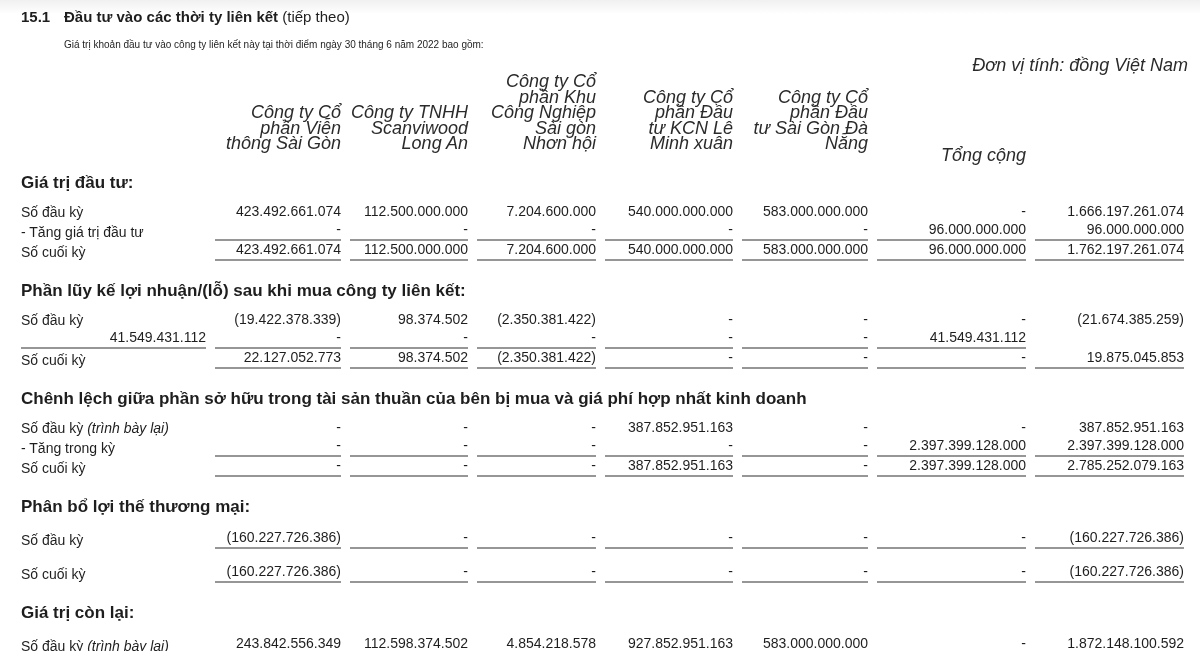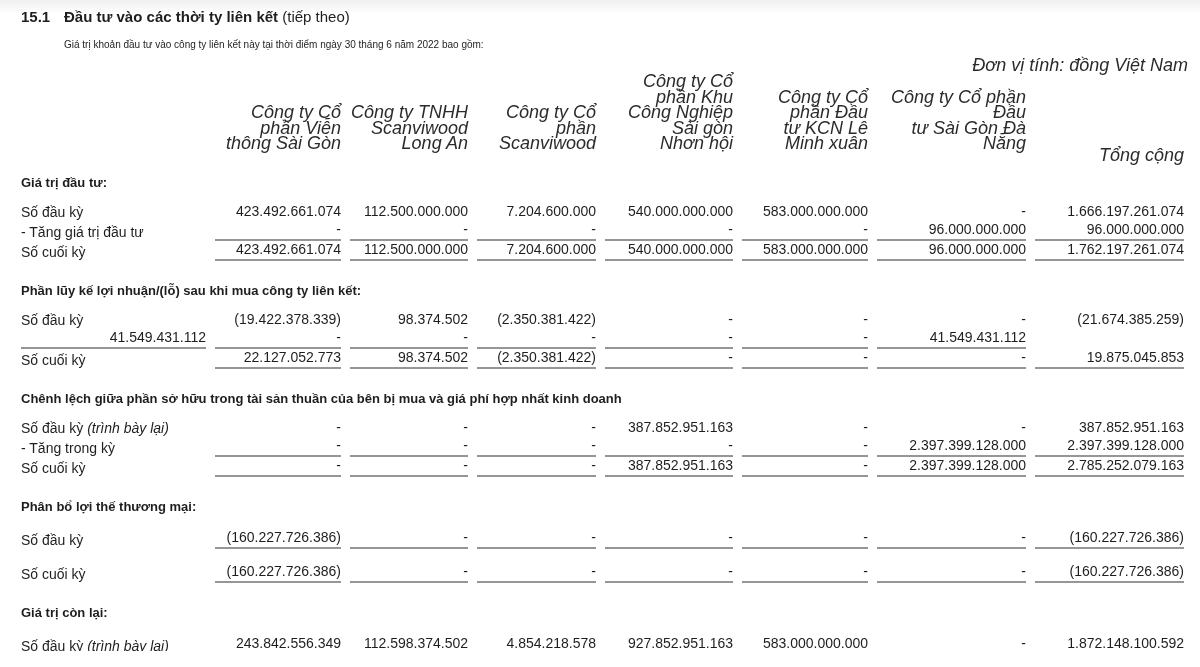--- a/index.html
+++ b/index.html
@@ -26,21 +26,21 @@
     align-items:end;
   }
   .cell{font-size:14px;line-height:17px;}
   .cell.val{text-align:right;padding-bottom:1px;}
   .grid-row.u .cell.val{border-bottom:2px solid #969696;}
   .header-row{margin-top:10px;min-height:54px;align-items:end;}
   .col-header{font-style:italic;font-size:18px;line-height:15.5px;color:#2b2b2b;border-bottom:none !important;}
   .col-header.total{position:relative;top:12px;}
   .section{margin-top:21px;}
   .section:first-of-type{margin-top:8px;}
-  .section-heading{font-weight:bold;font-size:13px;line-height:17px;margin-bottom:12px;}
+  .section-heading{font-weight:bold;font-size:17px;line-height:17px;margin-bottom:12px;}
   .grid-row{margin-top:0;}
   .grid-row.sp{margin-top:14px;}
   .label2{padding-left:5px;}
   .it{font-style:italic;}
 </style>
 </head>
 <body>
 
 <div class="page">
   <div class="heading-row">
@@ -54,24 +54,20 @@
         <div class="cell label"></div>
         <div class="cell val col-header">
           <div>Công ty Cổ phần Viễn</div>
           <div>thông Sài Gòn</div>
         </div>
         <div class="cell val col-header">
           <div>Công ty TNHH</div>
           <div>Scanviwood Long An</div>
         </div>
         <div class="cell val col-header">
-          <div>Công ty Cổ phần</div>
-          <div>Scanviwood</div>
-        </div>
-        <div class="cell val col-header">
           <div>Công ty Cổ phần Khu</div>
           <div>Công Nghiệp Sài gòn</div>
           <div>Nhơn hội</div>
         </div>
         <div class="cell val col-header">
           <div>Công ty Cổ phần Đầu</div>
           <div>tư KCN Lê Minh xuân</div>
         </div>
         <div class="cell val col-header">
           <div>Công ty Cổ phần Đầu</div>

